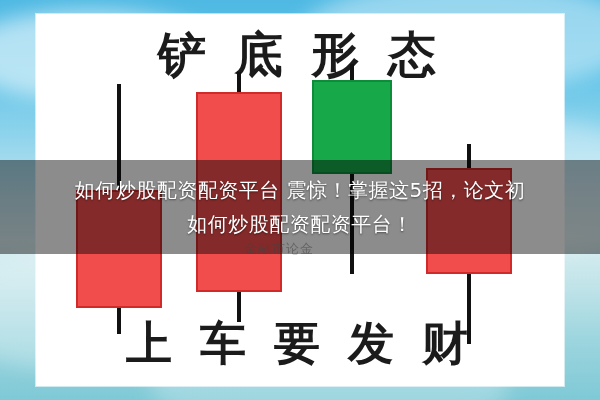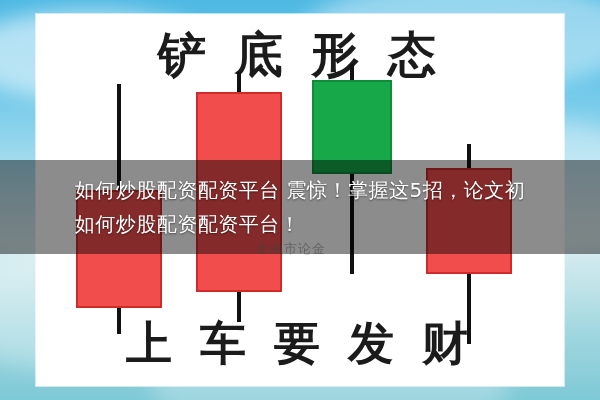--- a/index.html
+++ b/index.html
@@ -104,21 +104,21 @@
   #candle-3 .wick { top: 0; height: 210px; }
   #candle-3 .body { top: 16px; height: 94px; }
 
   #candle-4 { left: 390px; top: 130px; width: 86px; height: 200px; }
   #candle-4 .wick { top: 0; height: 200px; }
   #candle-4 .body { top: 24px; height: 106px; }
 
   
   .watermark {
     position: absolute;
-    left: 176px;
+    left: 164px;
     top: 240px;
     width: 230px;
     text-align: center;
     color: rgba(120,120,120,0.55);
     font-size: 13px;
     letter-spacing: 1px;
     font-family: "DejaVu Sans", sans-serif;
     white-space: nowrap;
   }
 
@@ -131,21 +131,21 @@
     height: 94px;
     background: rgba(0,0,0,0.45);
     display: flex;
     align-items: center;
     justify-content: center;
   }
   .caption-text {
     color: #ffffff;
     font-size: 20px;
     line-height: 34px;
-    text-align: left;
+    text-align: center;
     letter-spacing: 0.5px;
     padding: 0 10px;
     font-family: "DejaVu Sans", sans-serif;
     font-weight: 400;
     text-shadow: 0 1px 2px rgba(0,0,0,0.5);
   }
 </style>
 </head>
 <body>
 

